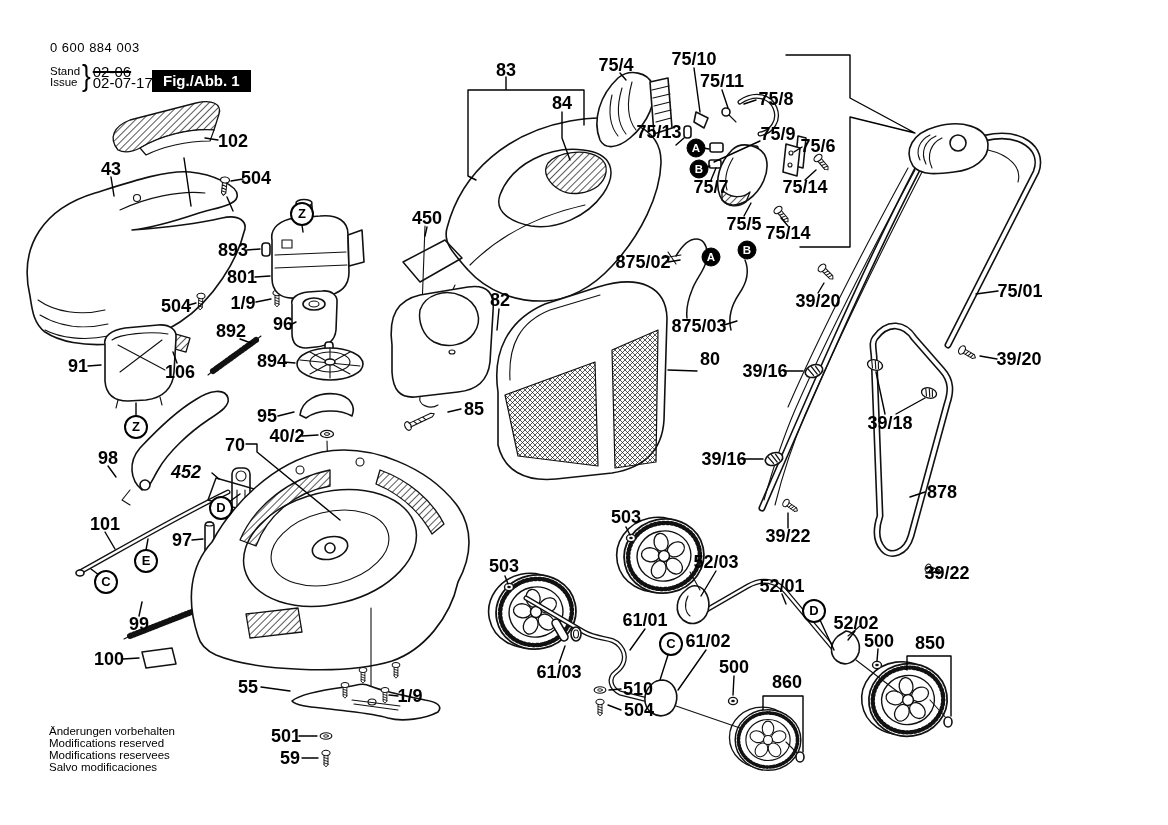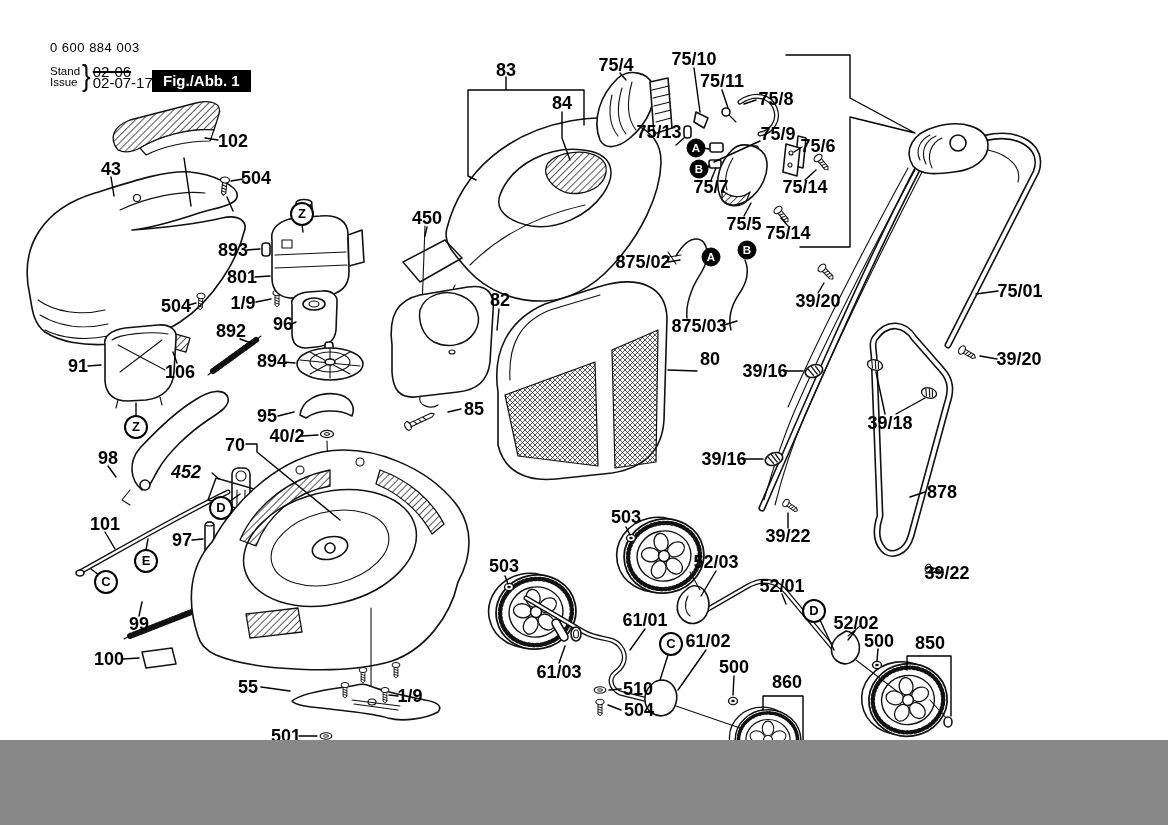--- a/index.html
+++ b/index.html
@@ -1,16 +1,16 @@
 <!DOCTYPE html>
 <html><head>
 <meta charset="utf-8">
 <style>
   html,body{margin:0;padding:0;background:#888;}
-  .page{position:relative;width:1168px;height:740px;background:#fff;overflow:hidden;
+  .page{position:relative;width:1168px;height:825px;background:#fff;overflow:hidden;
         font-family:"Liberation Sans",sans-serif;color:#000;}
   .hdr{position:absolute;left:50px;top:40px;}
   .doc-number{font-size:13px;letter-spacing:.5px;}
   .issue-row{display:flex;align-items:center;margin-top:6px;}
   .issue-words{font-size:11.5px;line-height:11px;}
   .brace{font-size:26px;font-weight:400;margin:0 2px;transform:scaleY(1.1);}
   .issue-dates{font-size:15px;line-height:11px;}
   .old-date{text-decoration:line-through;text-decoration-thickness:2px;}
   .figbox{position:absolute;left:152px;top:70px;background:#000;color:#fff;
           font-weight:bold;font-size:15px;padding:2px 11px 3px;}
@@ -450,13 +450,19 @@
       <div class="pmarker" style="left: 146px; top: 561px;">E</div>
       <div class="pmarker" style="left: 106px; top: 582px;">C</div>
       <div class="pmarker filled" style="left: 696px; top: 148px;">A</div>
       <div class="pmarker filled" style="left: 699px; top: 169px;">B</div>
       <div class="pmarker filled" style="left: 711px; top: 257px;">A</div>
       <div class="pmarker filled" style="left: 747px; top: 250px;">B</div>
       <div class="pmarker" style="left: 671px; top: 644px;">C</div>
       <div class="pmarker" style="left: 814px; top: 611px;">D</div>
     </div>
 
+  <div class="ftr" id="footer">
+      <div>Änderungen vorbehalten</div>
+      <div>Modifications reserved</div>
+      <div>Modifications reservees</div>
+      <div>Salvo modificaciones</div>
+    </div>
 </div>
 
 </body></html>

